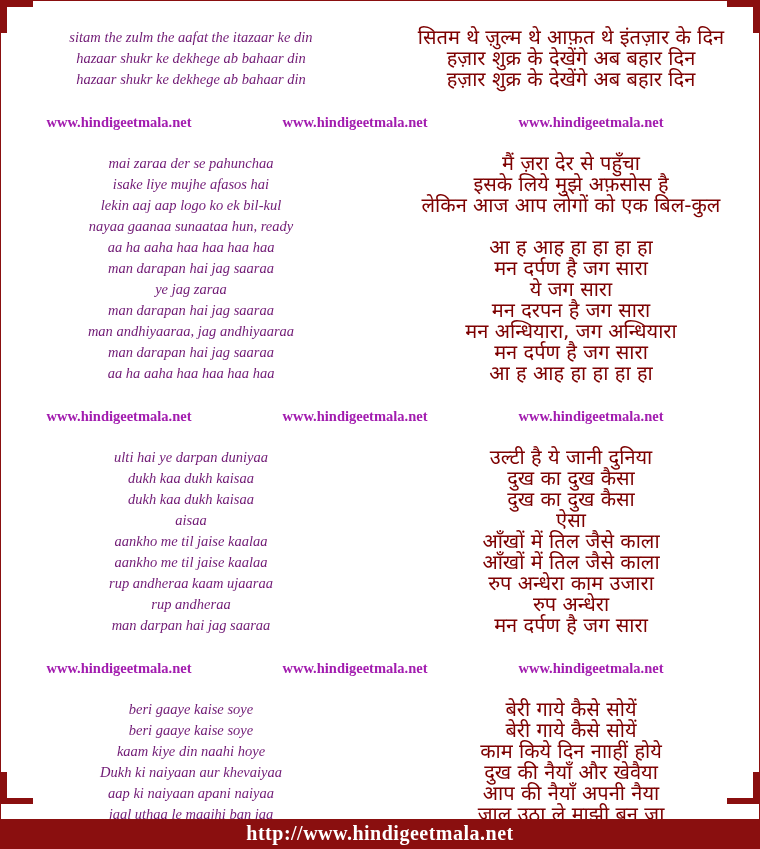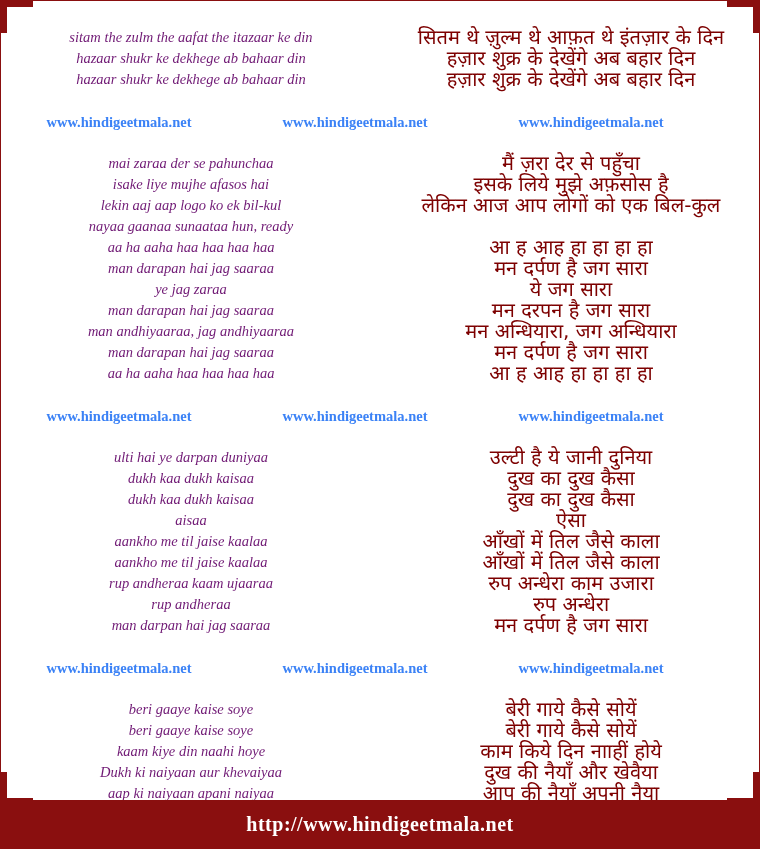--- a/index.html
+++ b/index.html
@@ -61,35 +61,35 @@
     height: 21px;
   }
   .watermark-row {
     position: relative;
     height: 21px;
     line-height: 21px;
     overflow: hidden;
     white-space: nowrap;
   }
   .watermark-row span {
-    color: #3b82f6;
+    color: #a21caf;
     font-family: "Liberation Serif", serif;
     font-weight: bold;
     font-size: 14.5px;
     letter-spacing: 0px;
     display: inline-block;
     width: 236px;
     text-align: center;
   }
   .footer {
     position: absolute;
     left: 0;
     right: 0;
     bottom: 0;
-    height: 48px;
+    height: 29px;
     background: #8a0f0f;
     display: flex;
     align-items: center;
     justify-content: center;
   }
   .footer a {
     color: #ffffff;
     font-family: "Liberation Serif", serif;
     font-weight: bold;
     font-size: 20px;

